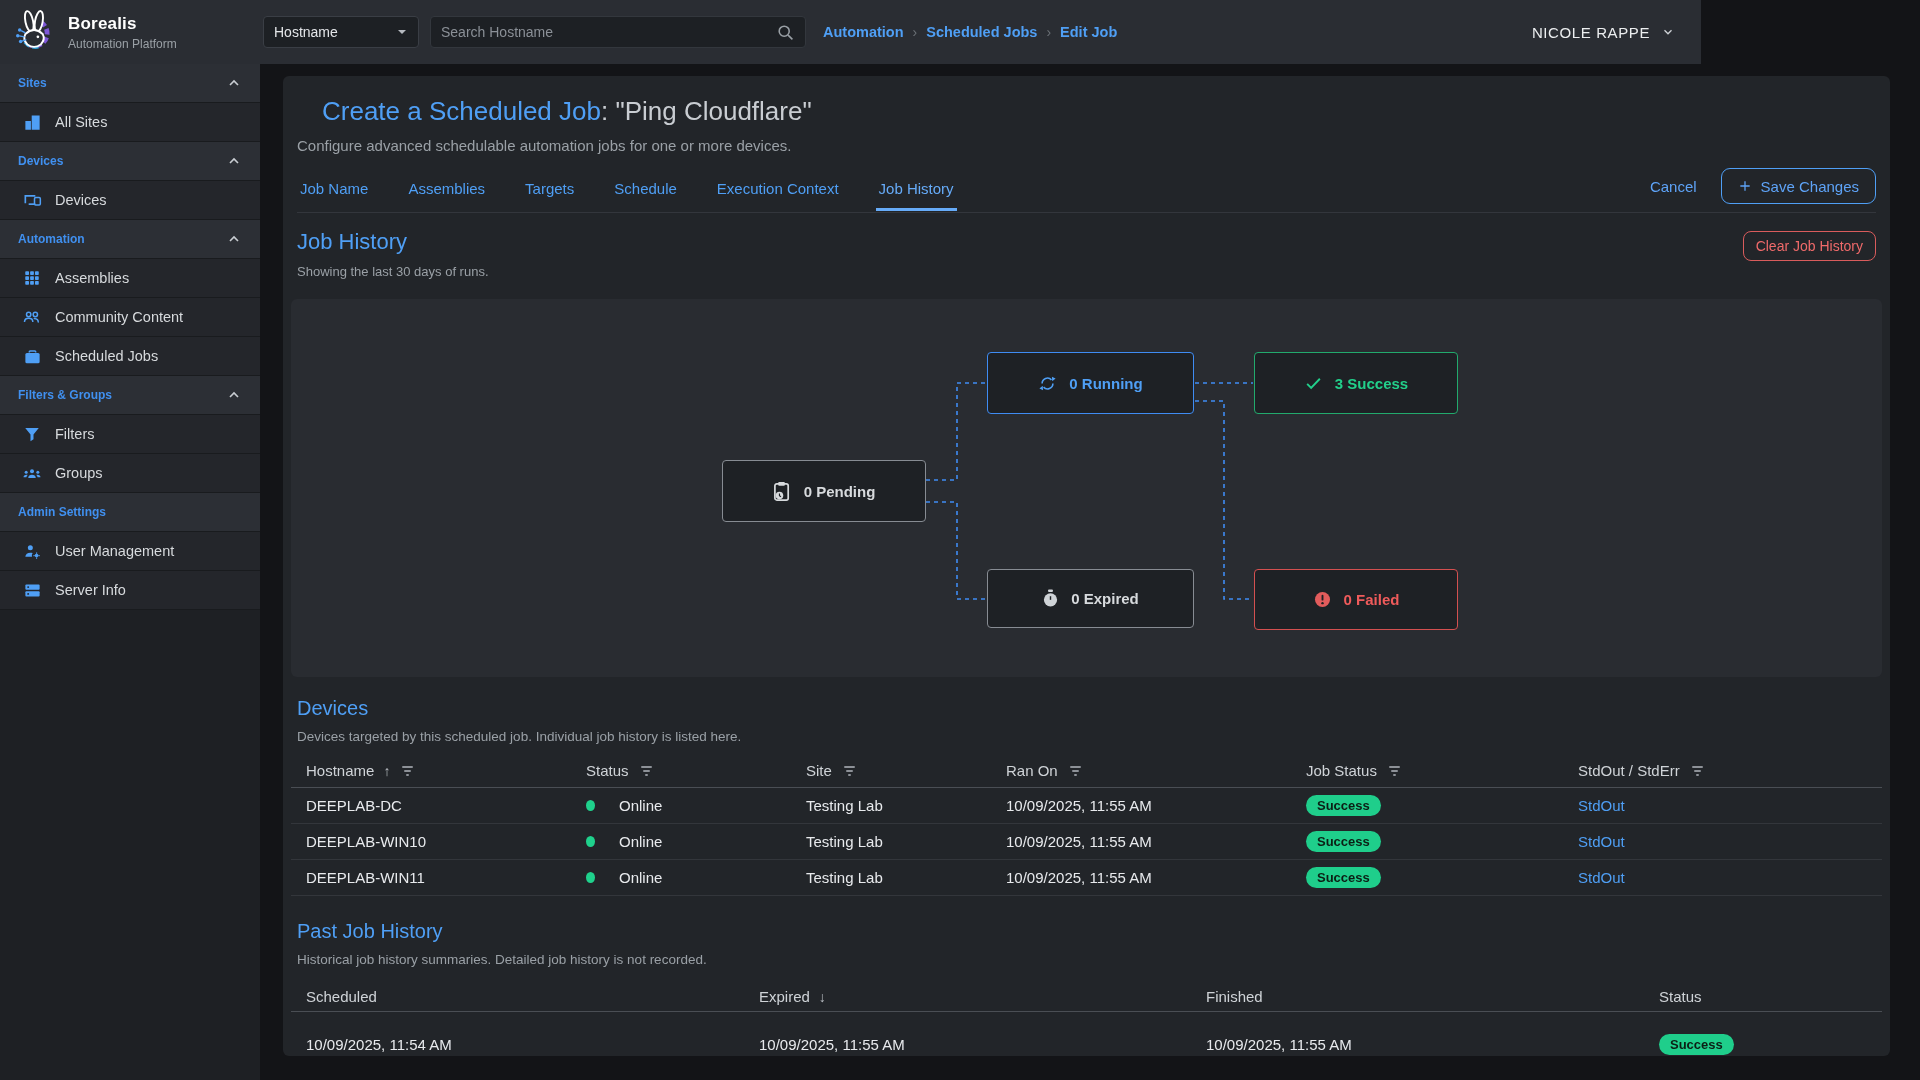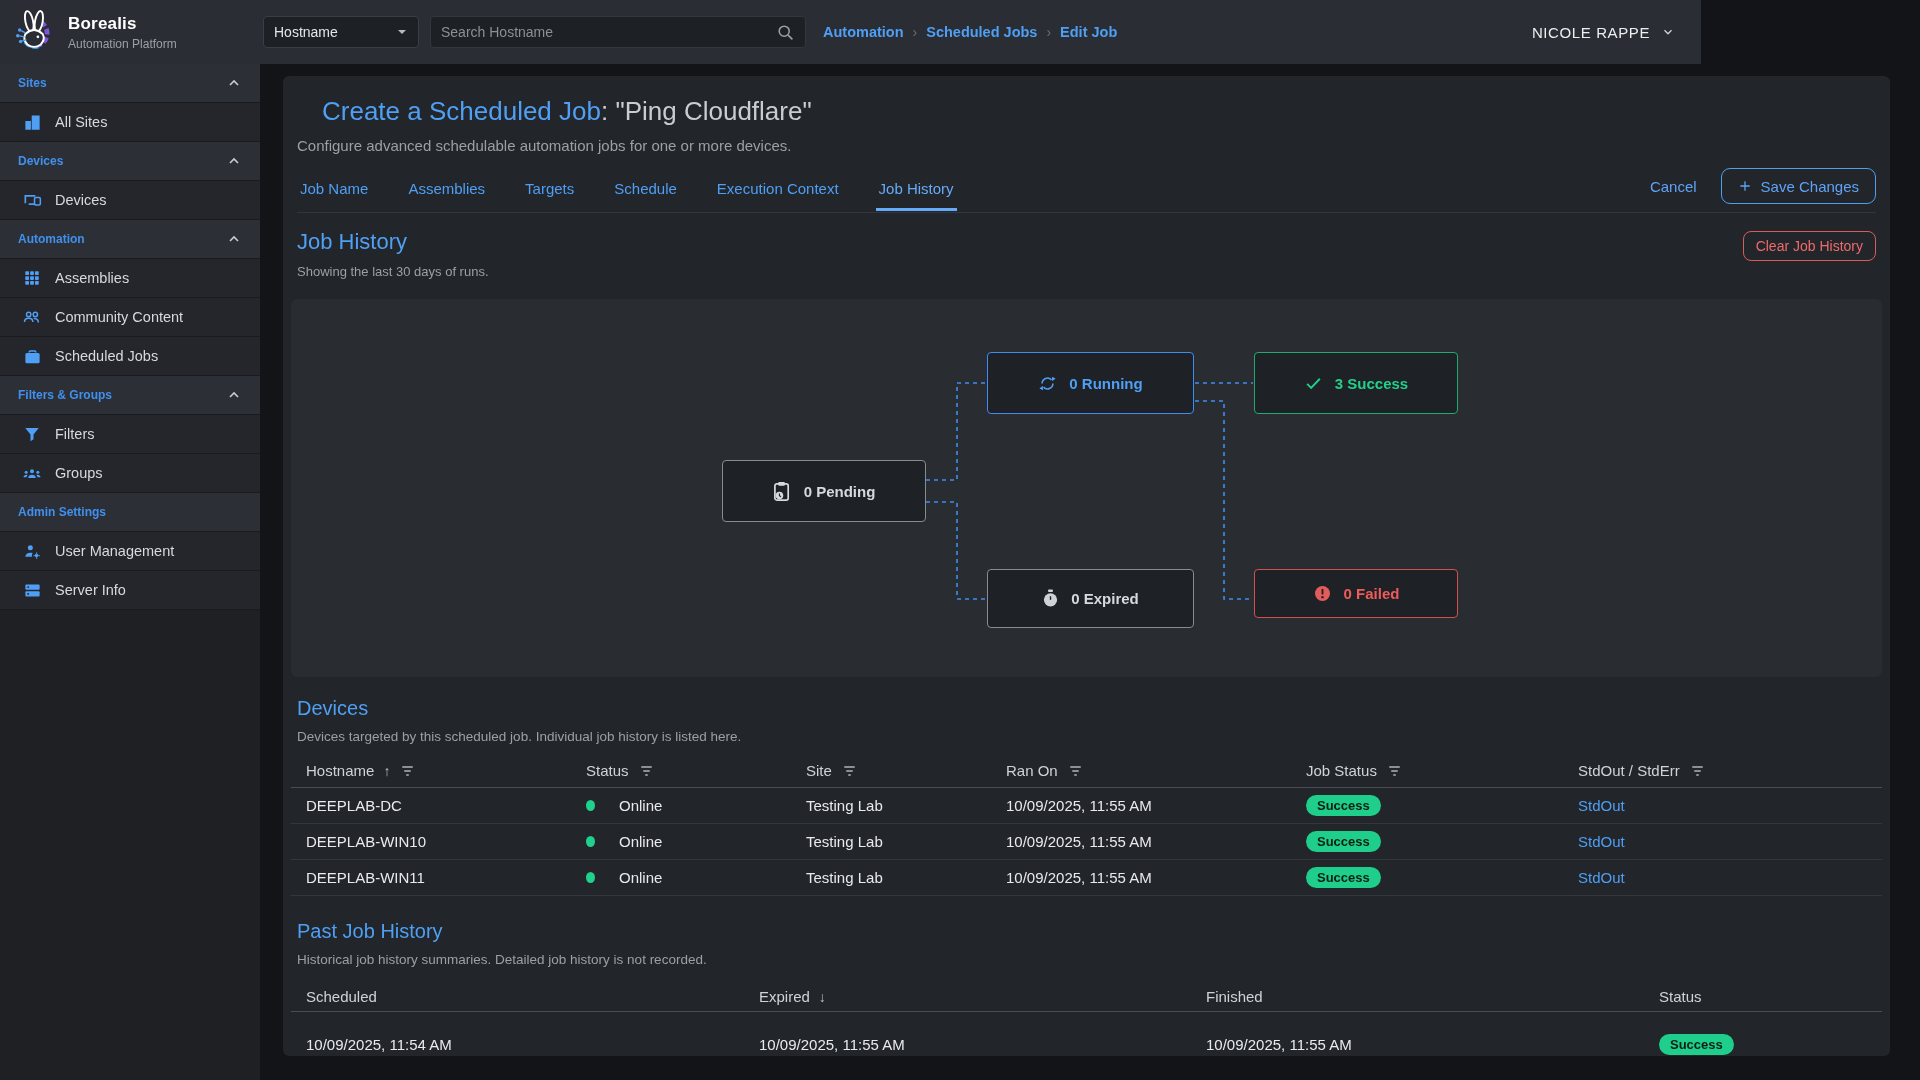--- a/index.html
+++ b/index.html
@@ -62,21 +62,21 @@
 
   
   .flow-card { margin:20px 8px 0 8px; width:1591px; height:378px; background:#292c31; border-radius:6px; position:relative; }
   .flow-lines { position:absolute; left:0; top:0; }
   .flow-box { position:absolute; background:#1e2125; border:1px solid; border-radius:4px;
     display:flex; align-items:center; justify-content:center; gap:12px; font-size:15px; font-weight:bold; cursor:pointer; }
   .fb-pending { left:431px; top:161px; width:204px; height:62px; border-color:#878c93; color:#d7dadd; }
   .fb-running { left:696px; top:53px;  width:207px; height:62px; border-color:#3f8cf3; color:#4f9ff5; }
   .fb-success { left:963px; top:53px;  width:204px; height:62px; border-color:#22aa6d; color:#22d08b; }
   .fb-expired { left:696px; top:270px; width:207px; height:59px; border-color:#878c93; color:#d7dadd; }
-  .fb-failed  { left:963px; top:270px; width:204px; height:49px; border-color:#d35050; color:#ef5b5b; }
+  .fb-failed  { left:963px; top:270px; width:204px; height:61px; border-color:#d35050; color:#ef5b5b; }
 
   
   .sec-heading { font-size:20px; color:#4f9ff5; margin:20px 14px 0 14px; }
   .sec-desc { font-size:13.5px; color:#9aa0a6; margin:9px 14px 0 14px; }
   .table { margin:10px 8px 0 8px; width:1591px; }
   .grid-dev  { display:grid; grid-template-columns:280px 220px 200px 300px 272px auto; align-items:center; padding-left:15px; }
   .grid-past { display:grid; grid-template-columns:453px 447px 453px auto; align-items:center; padding-left:15px;margin-top:15px; }
   .t-head { height:34px; border-bottom:1px solid #4a4e54; color:#cfd3d7; font-size:15px; }
   .t-row  { height:36px; border-bottom:1px solid #33363b; font-size:15px; color:#e8eaed; }
   .h-cell { display:flex; align-items:center; gap:9px; }

